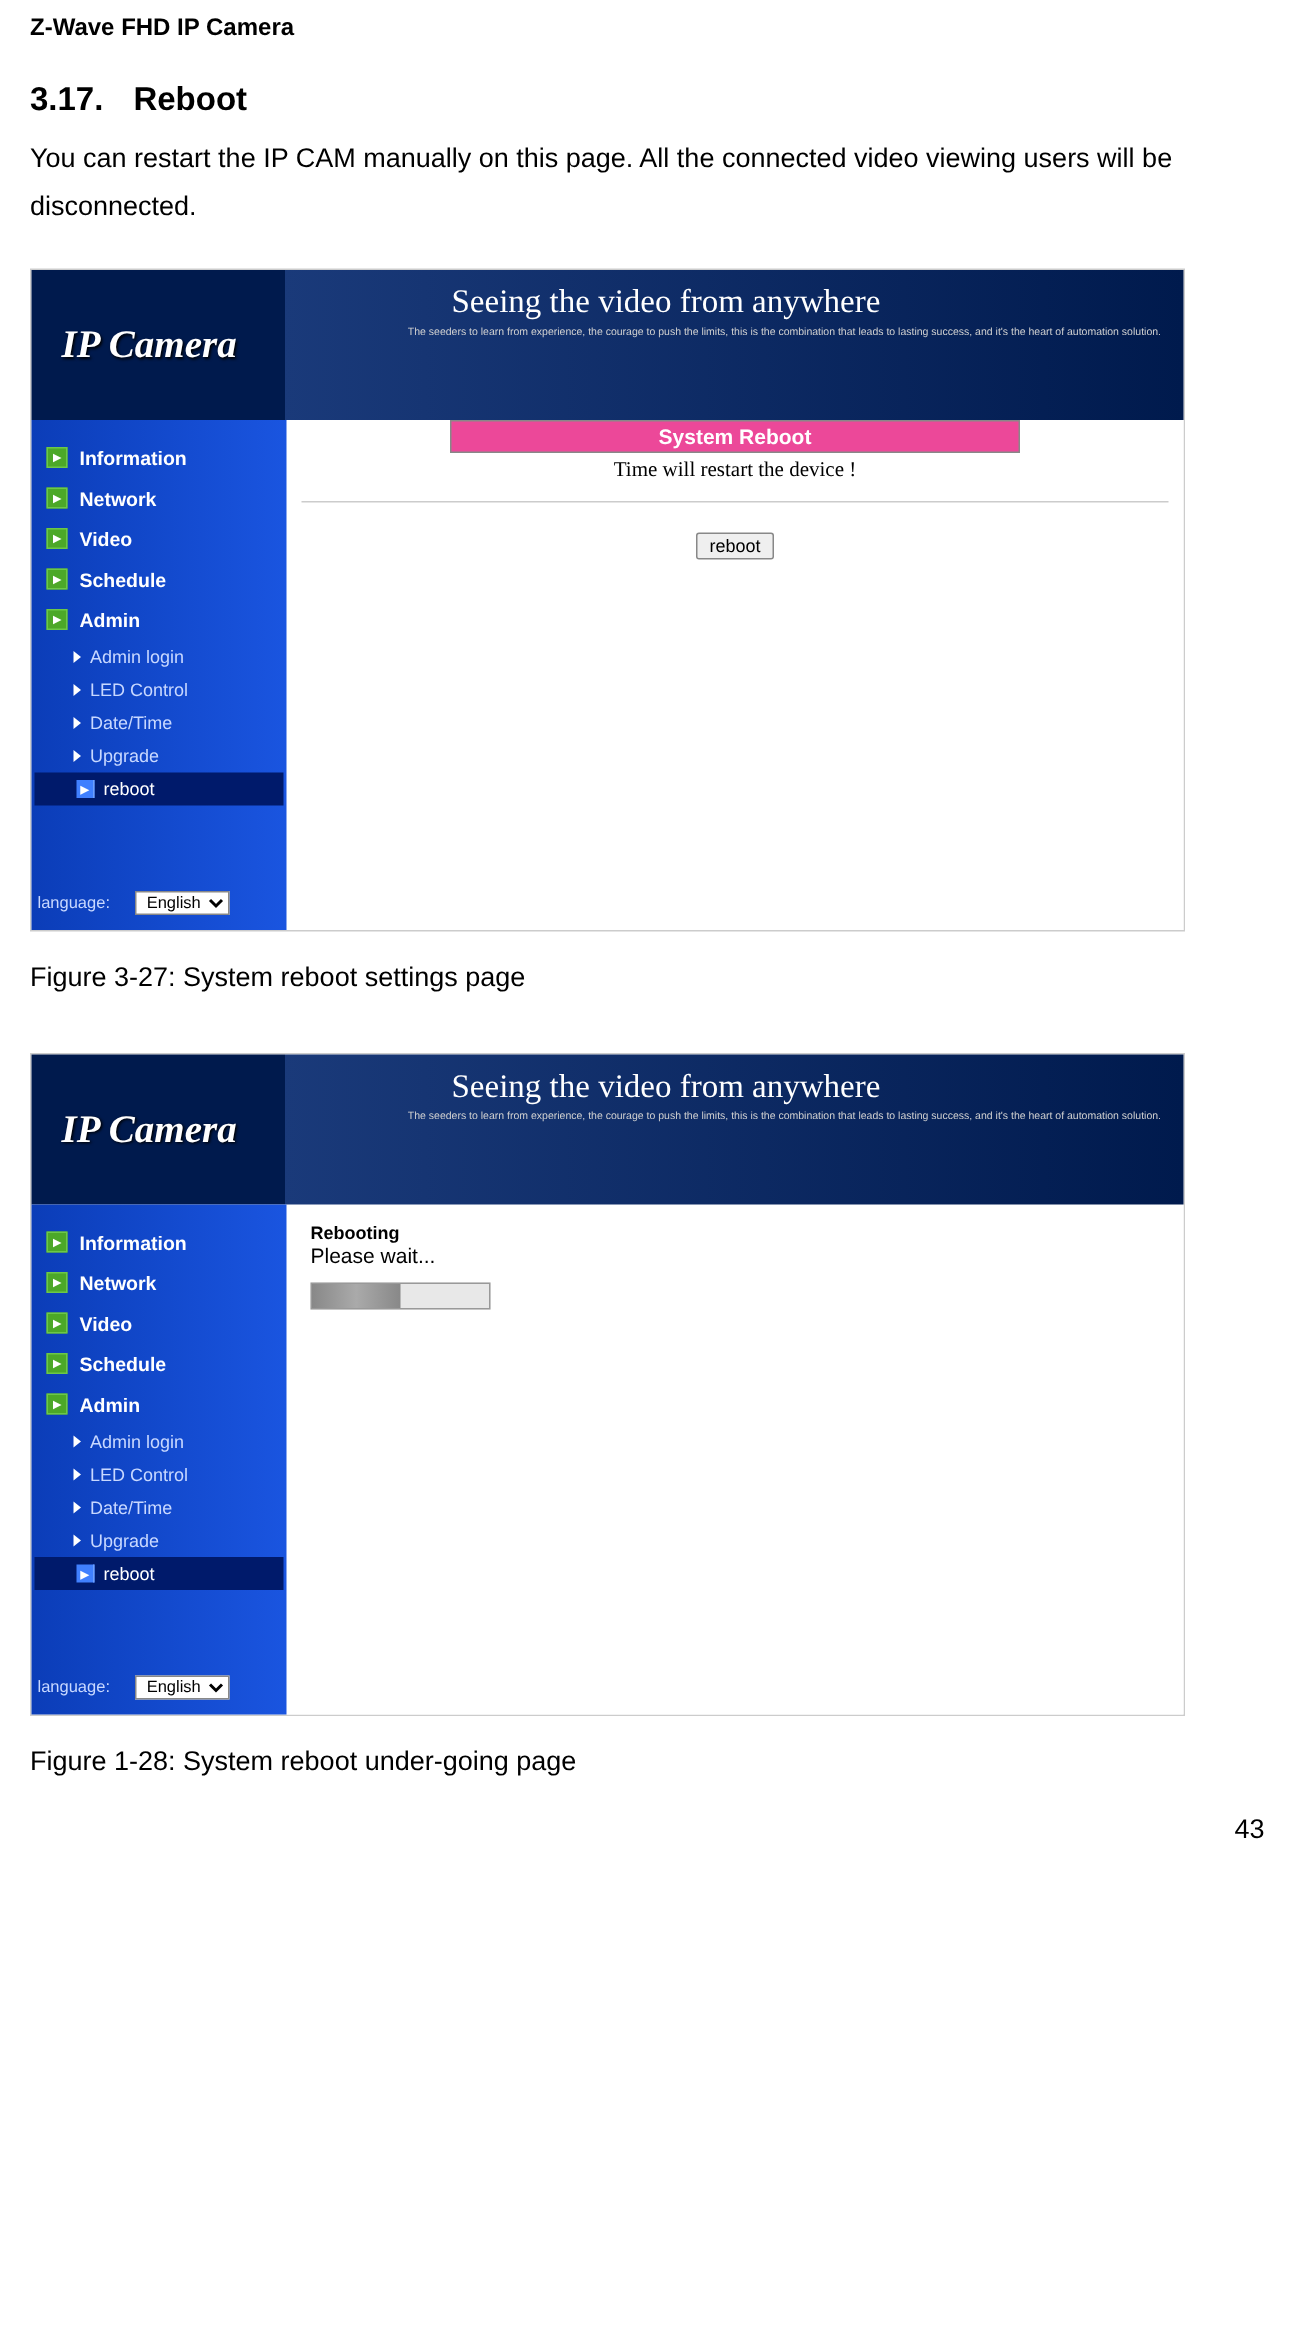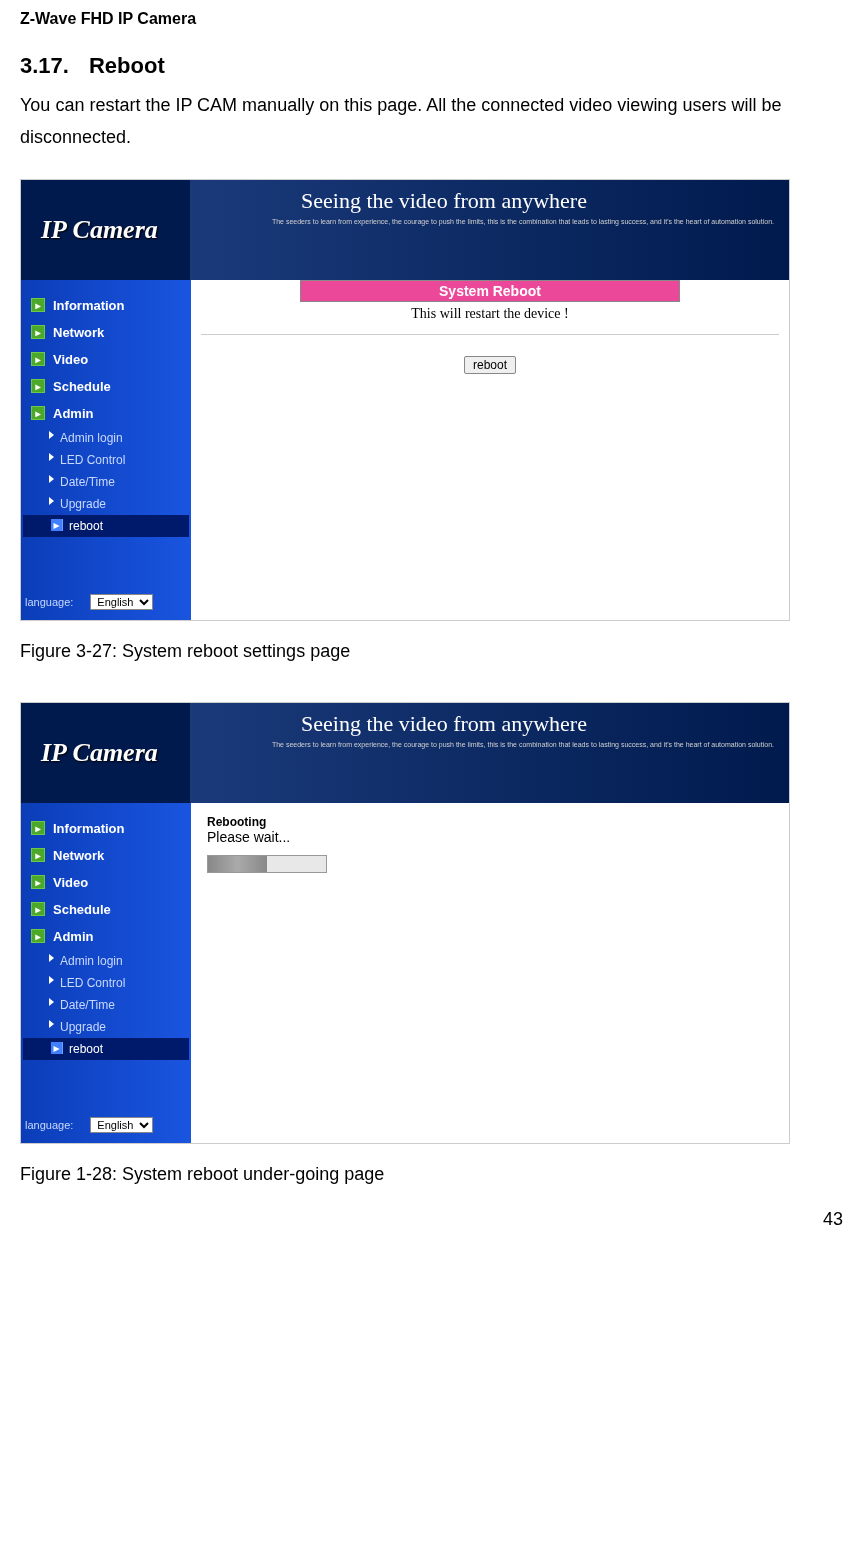--- a/index.html
+++ b/index.html
@@ -78,21 +78,21 @@
       margin-right: 8px;
       display: inline-flex;
       align-items: center;
       justify-content: center;
       font-size: 10px;
       color: #fff;
       border: 1px solid #6cc848;
     }
     .sub-item {
       display: flex;
-      align-items: flex-start;
+      align-items: center;
       padding: 4px 10px 4px 28px;
       color: #c8d8ff;
       font-size: 12px;
       cursor: pointer;
     }
     .sub-item.active {
       background: #001a6b;
       color: #fff;
       margin: 0 2px;
     }
@@ -123,20 +123,21 @@
       display: flex;
       align-items: center;
       gap: 15px;
     }
     .lang-select {
       font-size: 11px;
       margin-left: 2px;
       background: #fff;
       border: 1px solid #888;
       padding: 0 2px;
+      text-align: center;
     }
     .ss-main {
       flex: 1;
       background: #fff;
       padding: 0 10px 10px 10px;
     }
     .reboot-header {
       background: #ec4899;
       color: #fff;
       text-align: center;
@@ -247,21 +248,21 @@
           <span class="sub-arrow">▸</span>
           <span>reboot</span>
         </div>
       <div class="lang-row">
         <span>language:</span>
         <select class="lang-select"><option>English</option></select>
       </div>
     </div>
     <div class="ss-main">
       <div class="reboot-header">System Reboot</div>
-      <div class="reboot-msg">This will restart the device !</div>
+      <div class="reboot-msg">Time will restart the device !</div>
       <hr class="reboot-hr">
       <div class="reboot-btn-row">
         <button class="reboot-button">reboot</button>
       </div>
     </div>
   </div>
 </div>
 <div class="figure-caption">Figure 3-27: System reboot settings page</div>
 
 <div class="screenshot">

